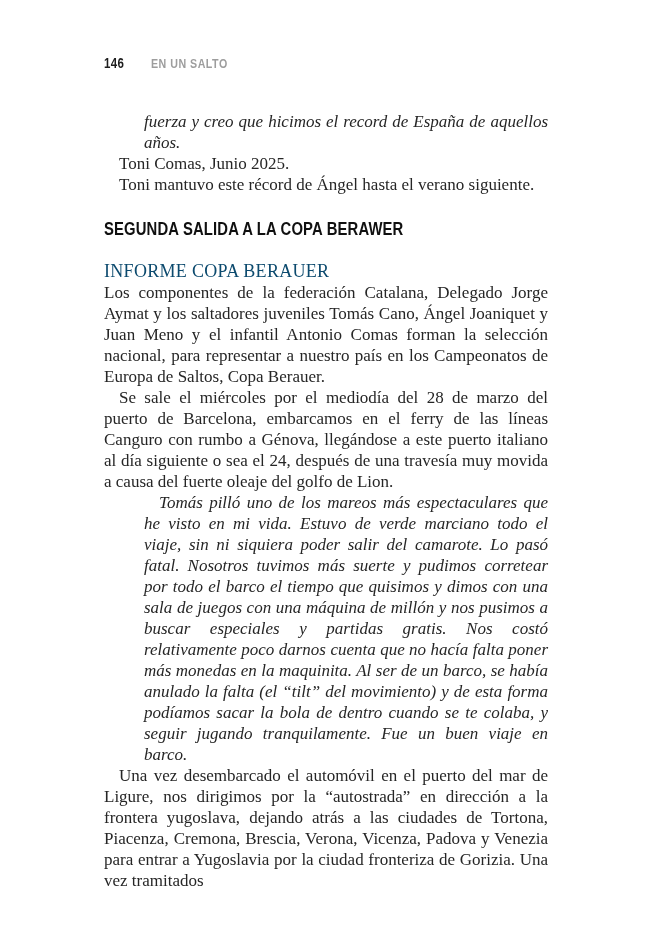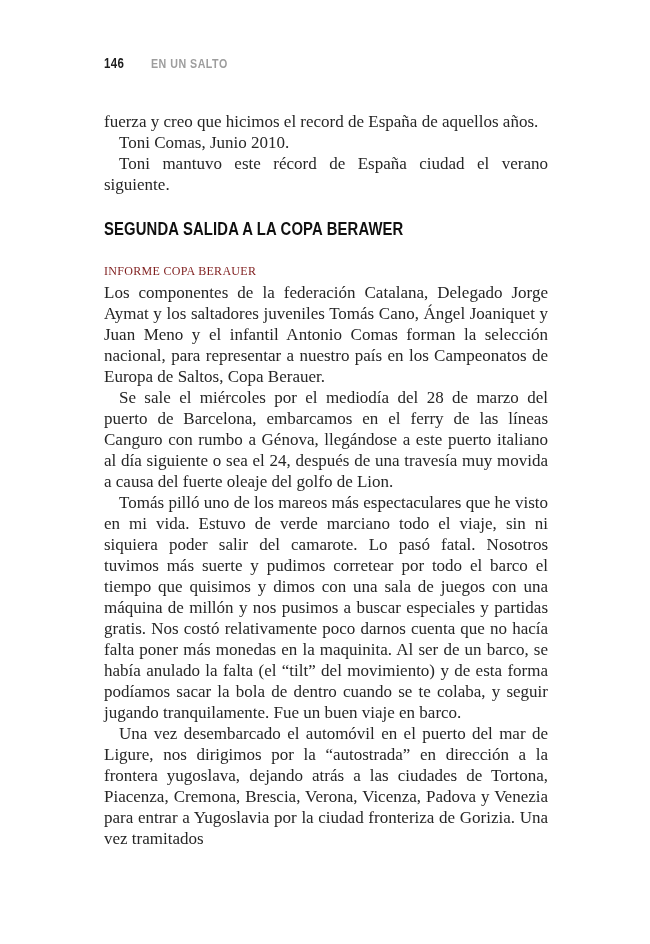--- a/index.html
+++ b/index.html
@@ -58,57 +58,59 @@
     -webkit-hyphens: auto;
   }
   .para {
     margin: 0;
     text-indent: 0;
   }
   .para.indent {
     text-indent: 15px;
   }
   .para.italic {
+    font-style: italic;
+    margin-left: 40px;
   }
   .heading {
     margin: 23px 0 1px 0;
     font-family: "Liberation Sans", "DejaVu Sans", sans-serif;
     font-weight: 700;
     font-size: 19px;
     line-height: 22px;
     letter-spacing: 0.2px;
     color: #101010;
     transform: scaleX(0.78);
     transform-origin: left center;
     white-space: nowrap;
     text-align: left;
   }
   .subheading {
     margin: 21px 0 0 0;
     font-weight: 400;
-    font-size: 12px;
+    font-size: 18px;
     line-height: 21px;
     letter-spacing: 0.3px;
-    color: #7f1d1d;
+    color: #0c4a6e;
     text-align: left;
   }
 </style>
 </head>
 <body>
 
 <div class="page">
   <header class="page-header">
     <span class="page-number">146</span>
     <span class="running-title">EN UN SALTO</span>
   </header>
 
   <main class="page-body">
       <p class="para italic">fuerza y creo que hicimos el record de España de aquellos años.</p>
-      <p class="para indent">Toni Comas, Junio 2010.</p>
-      <p class="para indent">Toni mantuvo este récord de España ciudad el verano siguiente.</p>
+      <p class="para indent">Toni Comas, Junio 2025.</p>
+      <p class="para indent">Toni mantuvo este récord de Ángel hasta el verano siguiente.</p>
       <h2 class="heading">SEGUNDA SALIDA A LA COPA BERAWER</h2>
       <h3 class="subheading">INFORME COPA BERAUER</h3>
       <p class="para">Los componentes de la federación Catalana, Delegado Jorge Aymat y los saltadores juveniles Tomás Cano, Ángel Joaniquet y Juan Meno y el infantil Antonio Comas forman la selección nacional, para representar a nuestro país en los Campeonatos de Europa de Saltos, Copa Berauer.</p>
       <p class="para indent">Se sale el miércoles por el mediodía del 28 de marzo del puerto de Barcelona, embarcamos en el ferry de las líneas Canguro con rumbo a Génova, llegándose a este puerto italiano al día siguiente o sea el 24, después de una travesía muy movida a causa del fuerte oleaje del golfo de Lion.</p>
       <p class="para italic indent">Tomás pilló uno de los mareos más espectaculares que he visto en mi vida. Estuvo de verde marciano todo el viaje, sin ni siquiera poder salir del camarote. Lo pasó fatal. Nosotros tuvimos más suerte y pudimos corretear por todo el barco el tiempo que quisimos y dimos con una sala de juegos con una máquina de millón y nos pusimos a buscar especiales y partidas gratis. Nos costó relativamente poco darnos cuenta que no hacía falta poner más monedas en la maquinita. Al ser de un barco, se había anulado la falta (el “tilt” del movimiento) y de esta forma podíamos sacar la bola de dentro cuando se te colaba, y seguir jugando tranquilamente. Fue un buen viaje en barco.</p>
       <p class="para indent">Una vez desembarcado el automóvil en el puerto del mar de Ligure, nos dirigimos por la “autostrada” en dirección a la frontera yugoslava, dejando atrás a las ciudades de Tortona, Piacenza, Cremona, Brescia, Verona, Vicenza, Padova y Venezia para entrar a Yugoslavia por la ciudad fronteriza de Gorizia. Una vez tramitados</p>
     </main>
 </div>
 
 </body></html>

